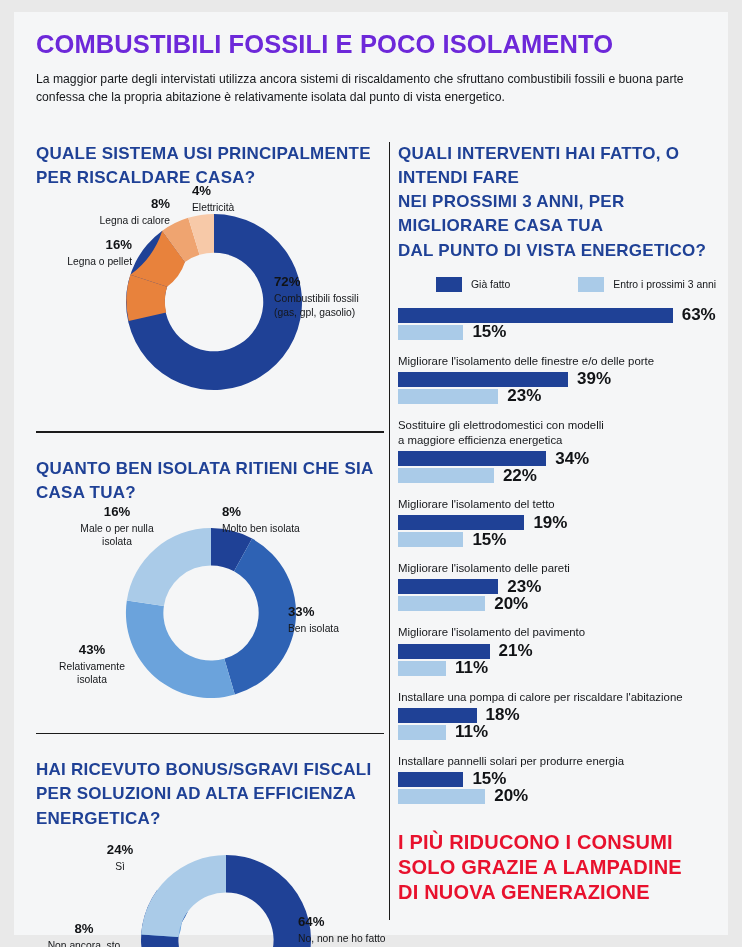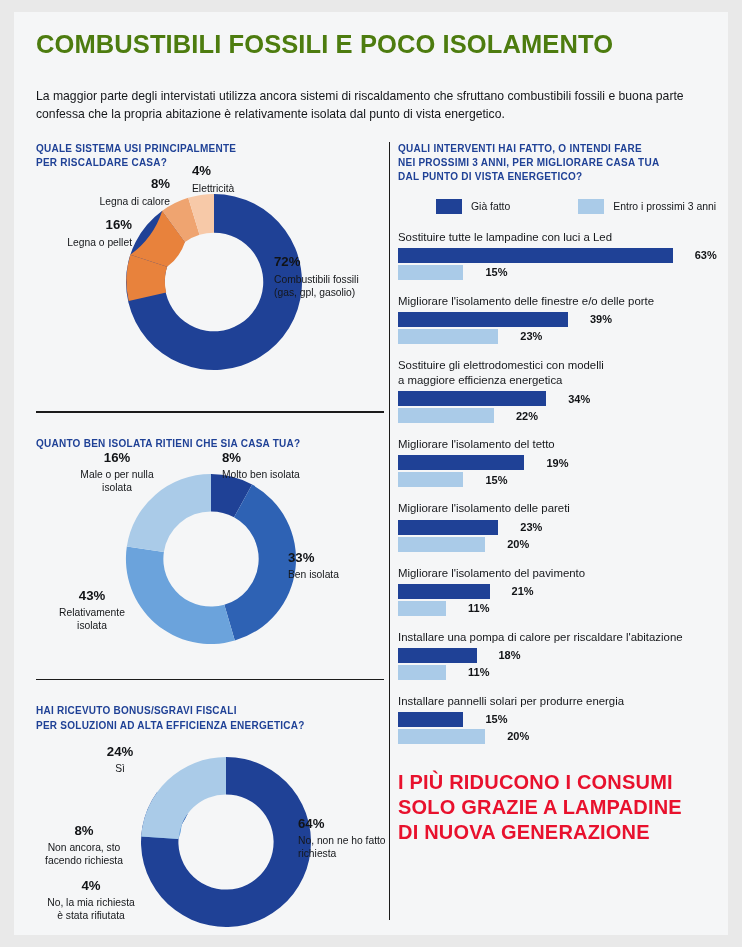--- a/index.html
+++ b/index.html
@@ -20,23 +20,23 @@
     width: 714px;
     height: 923px;
     background: #f5f6f7;
   }
 
   
   #header { position: absolute; left: 22px; top: 18px; width: 672px; }
   #main-title {
     font-size: 25.5px;
     font-weight: bold;
-    color: #4d7c0f;
+    color: #6d28d9;
     letter-spacing: 0.1px;
-    margin: 0 0 28px 0;
+    margin: 0 0 11px 0;
     white-space: nowrap;
   }
   #subtitle {
     font-size: 12.2px;
     color: #15171a;
     line-height: 1.48;
     margin: 0;
     max-width: 668px;
   }
 
@@ -51,21 +51,21 @@
   }
 
   .panel { position: relative; }
   .hdivider {
     height: 1.4px;
     background: #1b1b1b;
     margin: 0 0 24px 0;
     width: 348px;
   }
   .q-title {
-    font-size: 10px;
+    font-size: 17px;
     font-weight: bold;
     color: #1f4196;
     letter-spacing: 0.25px;
     line-height: 1.42;
     margin: 0 0 4px 0;
   }
 
   
   .donut-wrap { position: relative; }
   .donut-svg { display: block; }
@@ -112,24 +112,24 @@
   .bar-row {
     display: flex;
     align-items: center;
     height: 15px;
     margin-bottom: 2px;
   }
   .bar {
     height: 15px;
   }
   .bar-val {
-    font-size: 11px;
+    font-size: 17px;
     font-weight: bold;
     color: #111316;
-    margin-left: 22px;
+    margin-left: 9px;
     white-space: nowrap;
   }
 
   
   #conclusion {
     margin-top: 26px;
     font-size: 20px;
     font-weight: bold;
     color: #e8112d;
     line-height: 1.26;
@@ -291,21 +291,20 @@
         <span class="legend-text">Già fatto</span>
       </div>
       <div class="legend-item">
         <span class="legend-swatch" style="background:#aacbe8;"></span>
         <span class="legend-text">Entro i prossimi 3 anni</span>
       </div>
     </div>
 
     <div id="bars-container">
         <div class="bar-group">
-          <div class="bar-label"><span>Sostituire tutte le lampadine con luci a Led</span></div>
           <div class="bar-row">
             <div class="bar" style="background: rgb(31, 65, 150); width: 274.7px;"></div>
             <span class="bar-val">63%</span>
           </div>
           <div class="bar-row">
             <div class="bar" style="background: rgb(170, 203, 232); width: 65.4px;"></div>
             <span class="bar-val">15%</span>
           </div>
         </div>
         <div class="bar-group">

